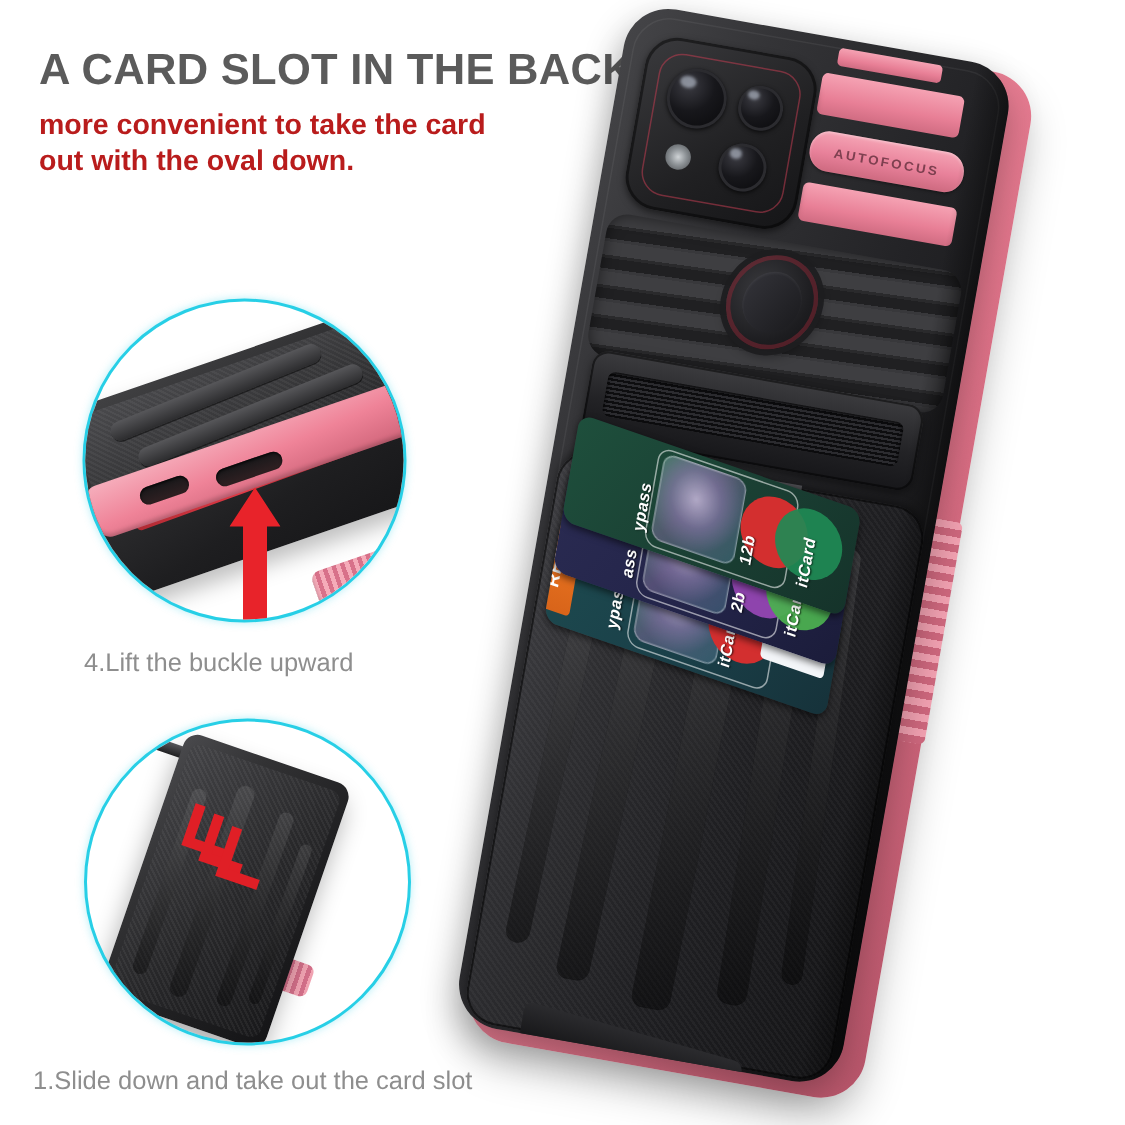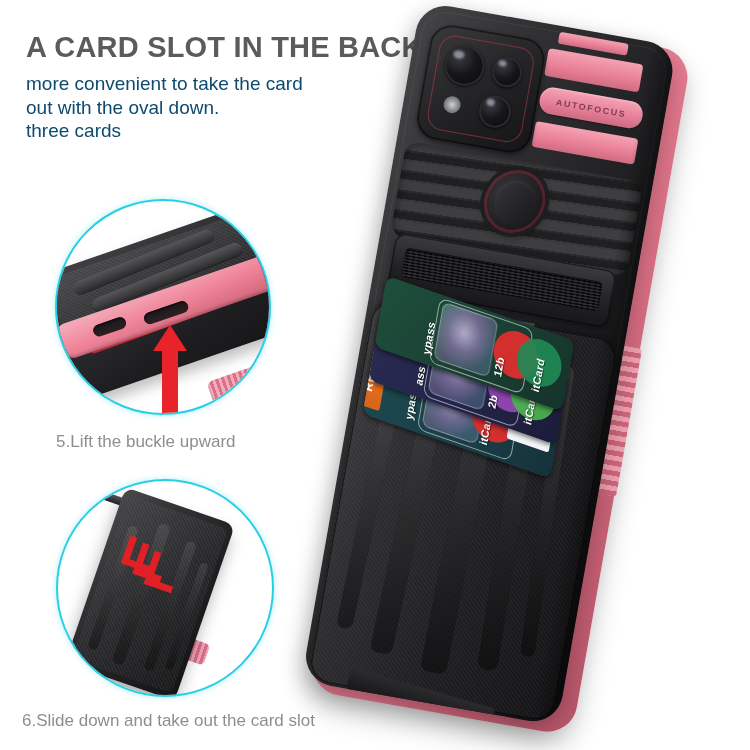--- a/index.html
+++ b/index.html
@@ -12,21 +12,21 @@
   .stage{position:absolute;inset:0;width:750px;height:750px;}
 
   
   .title{
     position:absolute;left:26px;top:31px;
     font-size:29px;font-weight:700;letter-spacing:.2px;
     color:#5b5b5b;white-space:nowrap;
   }
   .subtitle{
     position:absolute;left:26px;top:72px;width:330px;
-    font-size:19px;line-height:23.5px;color:#0c4a6e;font-weight:400;
+    font-size:19px;line-height:23.5px;color:#b91c1c;font-weight:700;
   }
   .subtitle div{white-space:nowrap;}
 
   .caption{
     position:absolute;font-size:17px;color:#8e8e8e;font-weight:400;
     white-space:nowrap;
   }
   .cap1{left:56px;top:432px;}
   .cap2{left:22px;top:711px;}
 
@@ -313,25 +313,24 @@
 </head>
 <body>
 
 <div class="stage">
 
   <div class="title">A CARD SLOT IN THE BACK</div>
 
   <div class="subtitle">
     <div>more convenient to take the card</div>
     <div>out with the oval down.</div>
-    <div>three cards</div>
   </div>
 
-  <div class="caption cap1">5.Lift the buckle upward</div>
-  <div class="caption cap2">6.Slide down and take out the card slot</div>
+  <div class="caption cap1">4.Lift the buckle upward</div>
+  <div class="caption cap2">1.Slide down and take out the card slot</div>
 
   <div class="circle" id="circle-1">
     <div class="c1-body">
       <div class="c1-top"></div>
       <div class="c1-rib" style="left:30px;top:14px;width:150px;transform:rotate(-3deg);"></div>
       <div class="c1-rib" style="left:42px;top:36px;width:160px;transform:rotate(-3deg);"></div>
       <div class="c1-rib" style="left:54px;top:58px;width:160px;transform:rotate(-3deg);"></div>
       <div class="c1-redline"></div>
     </div>
     <div class="c1-pinkrail">

